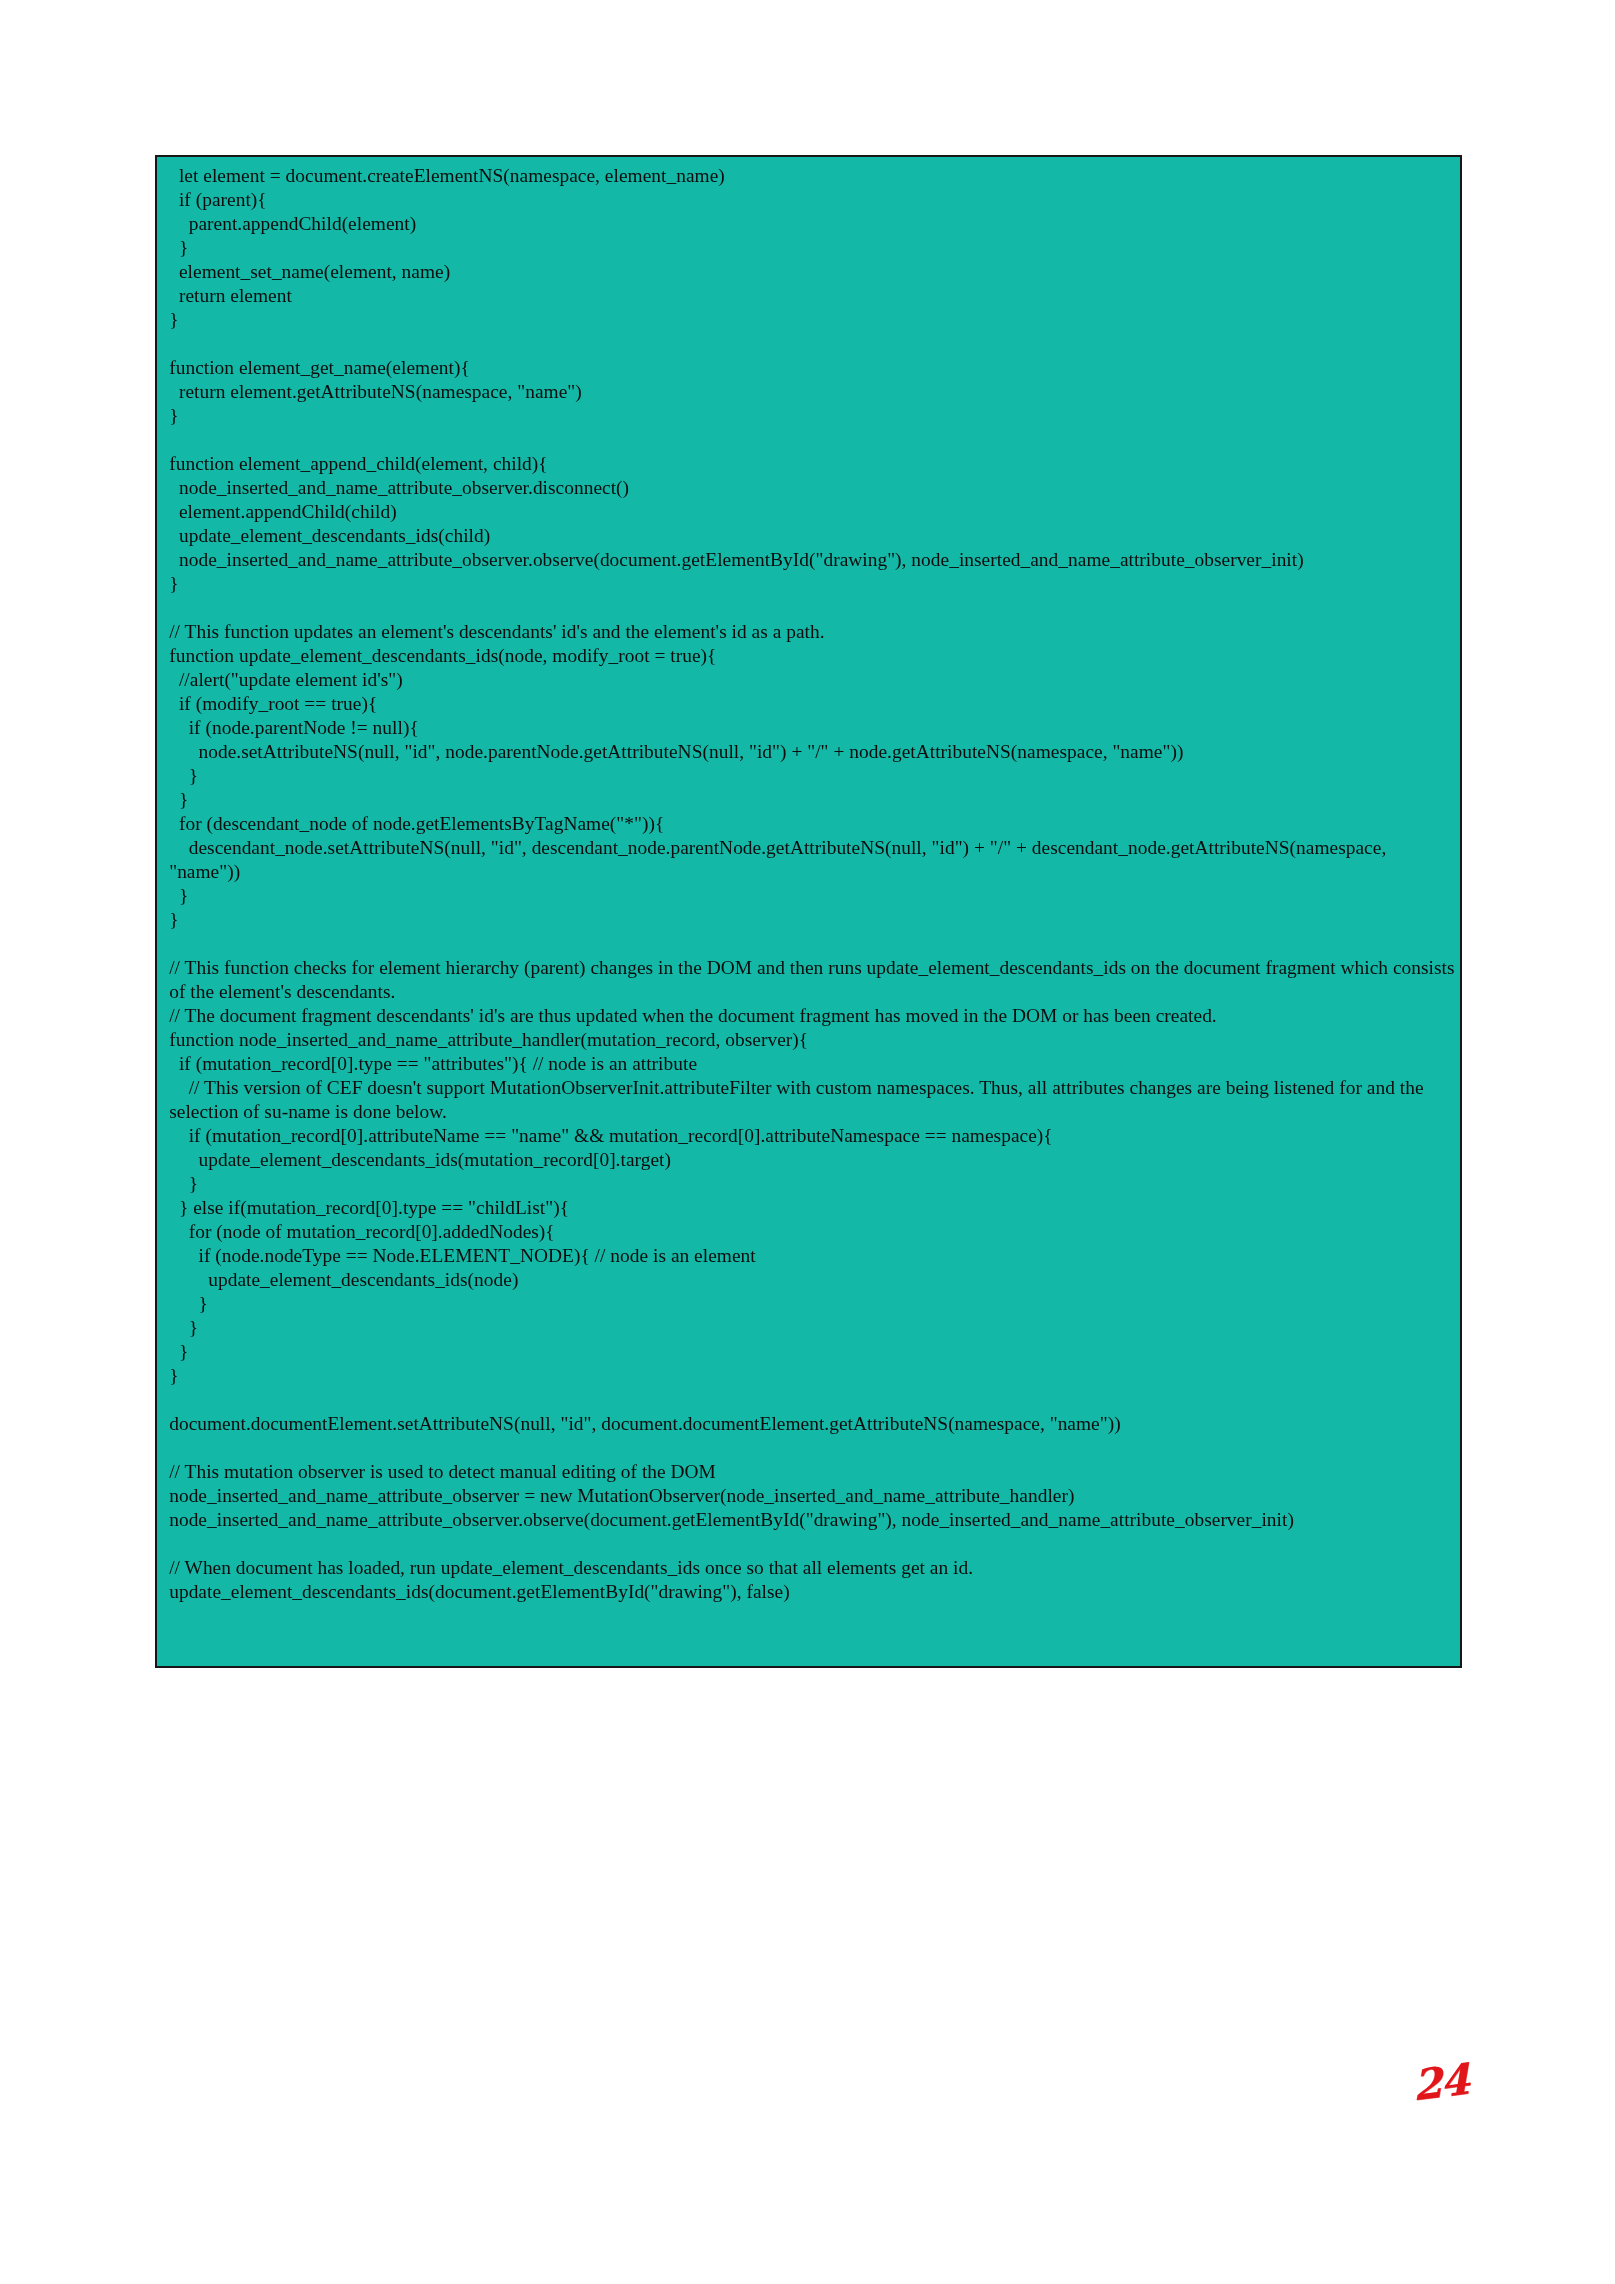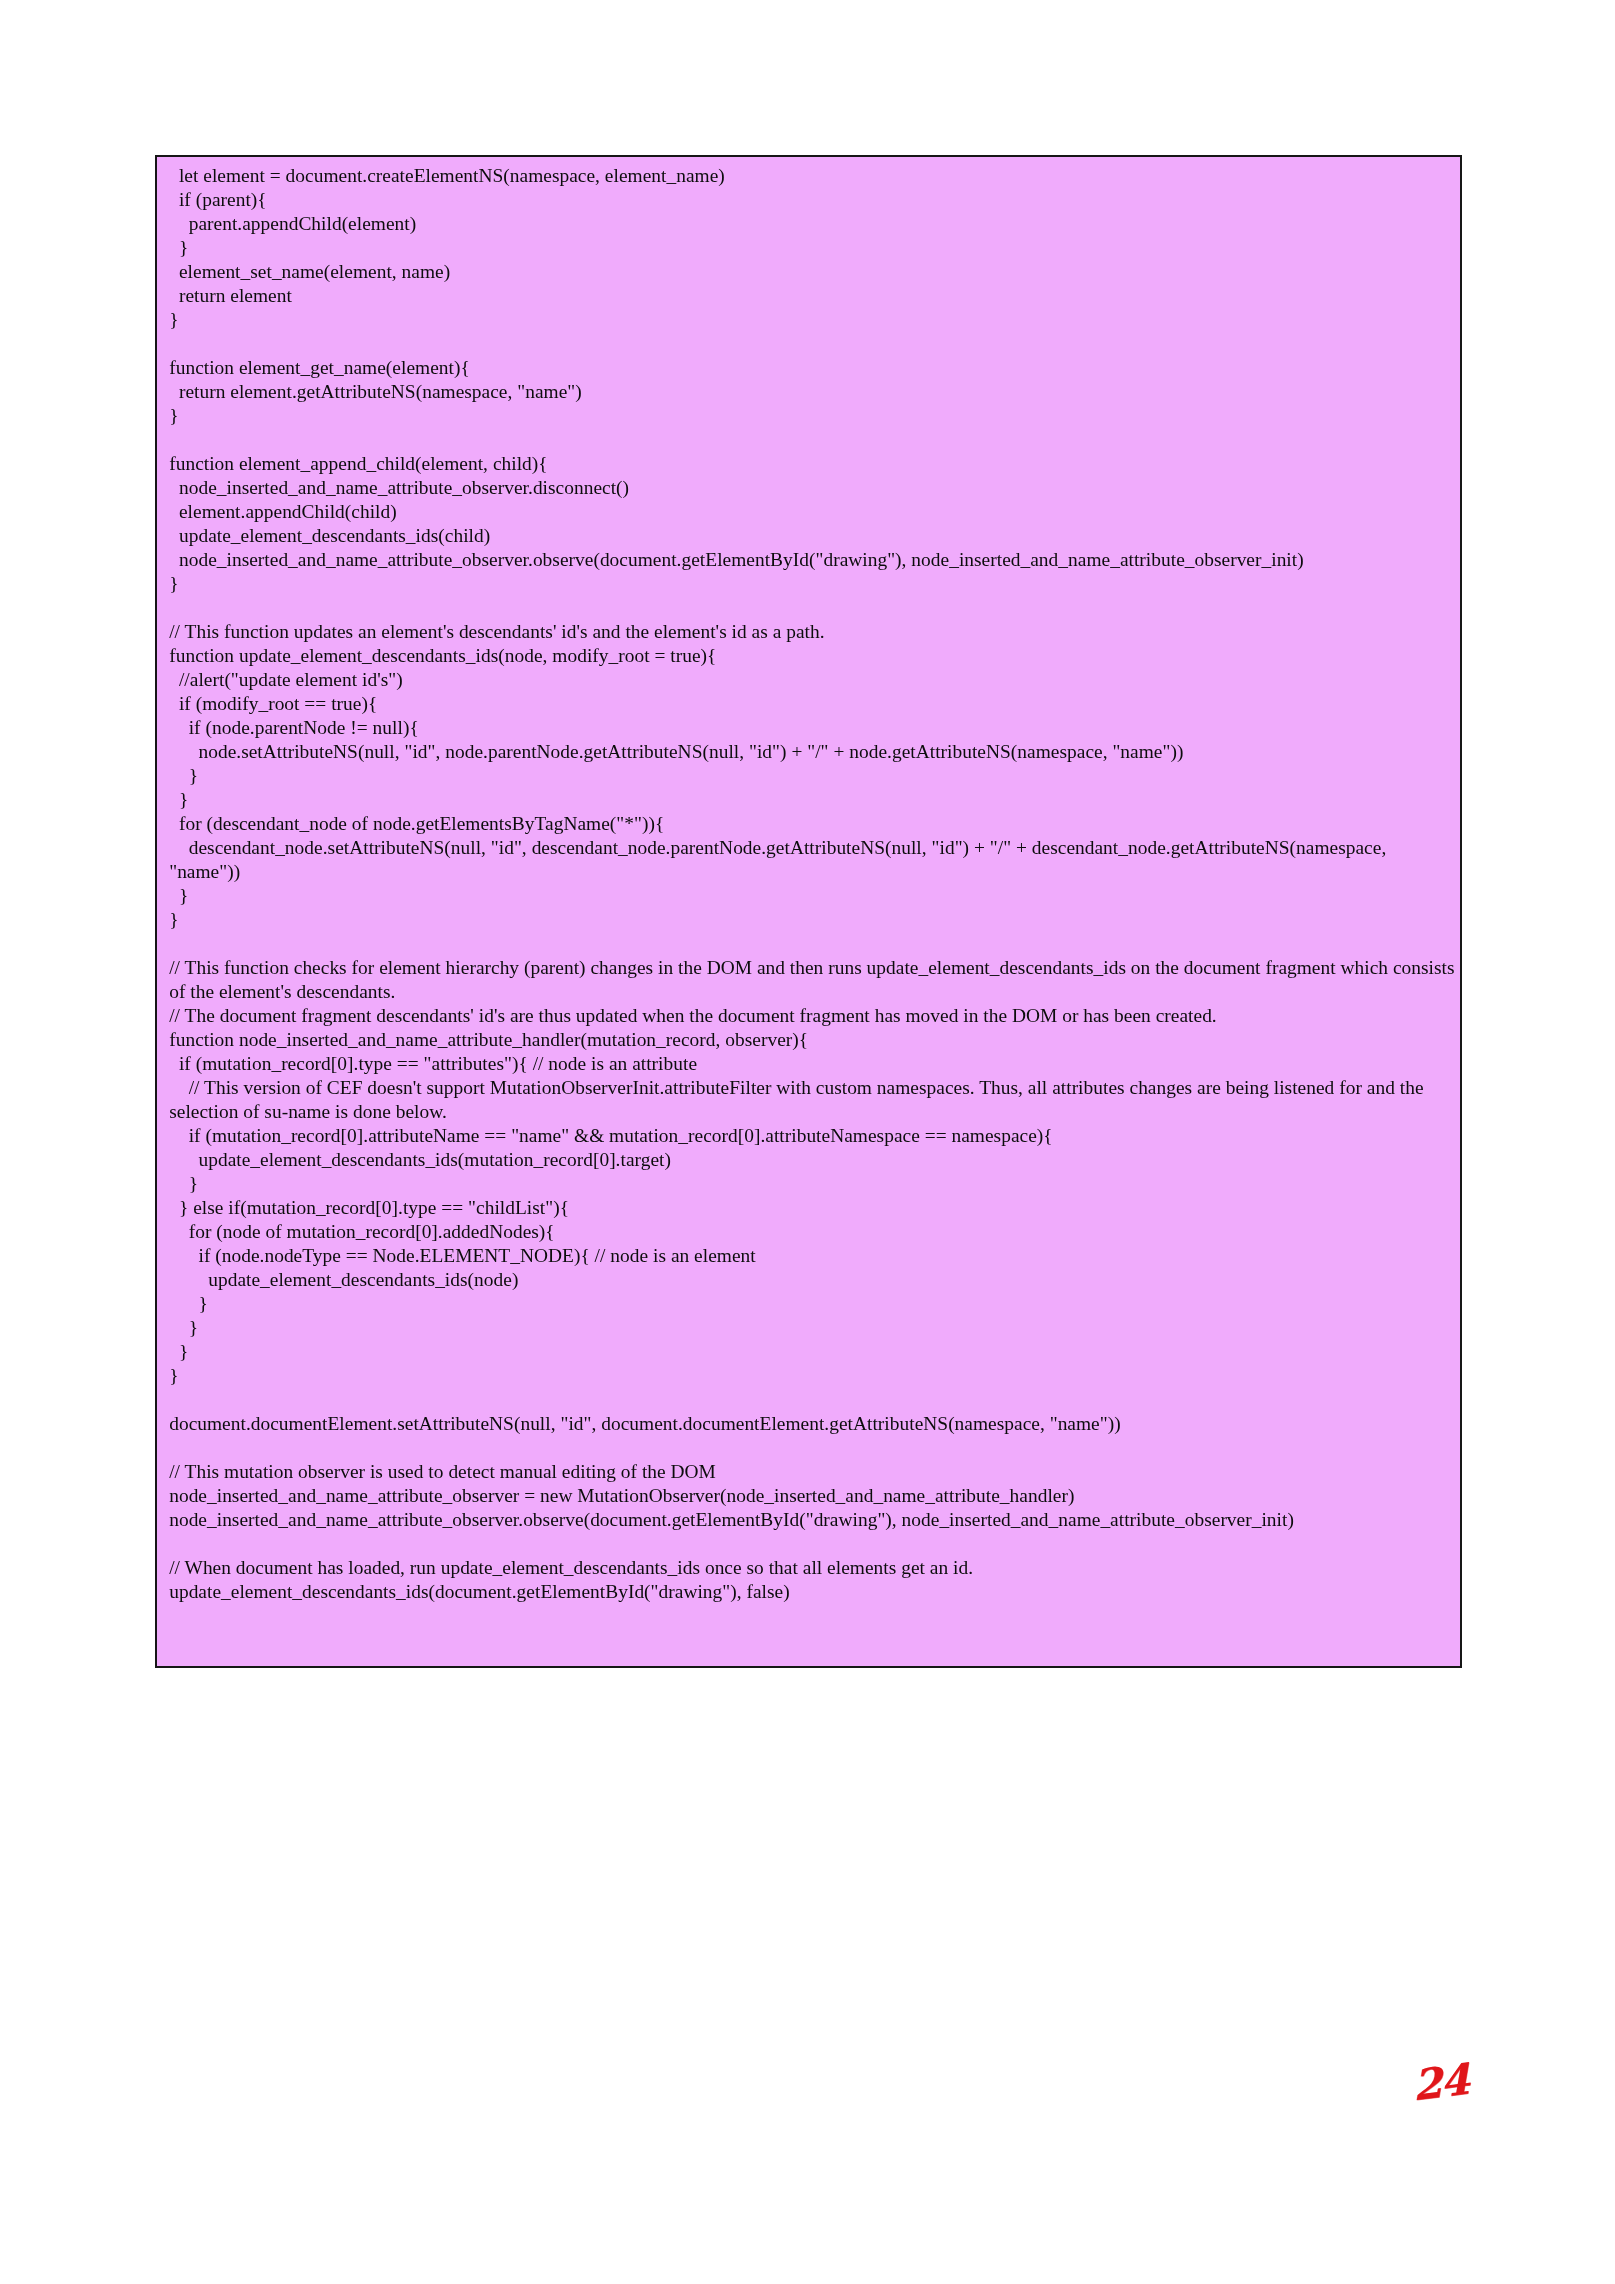--- a/index.html
+++ b/index.html
@@ -23,21 +23,21 @@
 
   
   .code-box {
     position: absolute;
     left: 155px;
     top: 155px;
     width: 1307px;
     height: 1513px;
     border: 2px solid #161616;
     box-sizing: border-box;
-    background: #f0abfc;
+    background: #14b8a6;
     overflow: hidden;
   }
 
   .code-listing {
     position: absolute;
     left: 12.2px;
     top: 6.8px;
     right: 5.4px;
     margin: 0;
     font-family: "Liberation Serif", "DejaVu Serif", serif;

